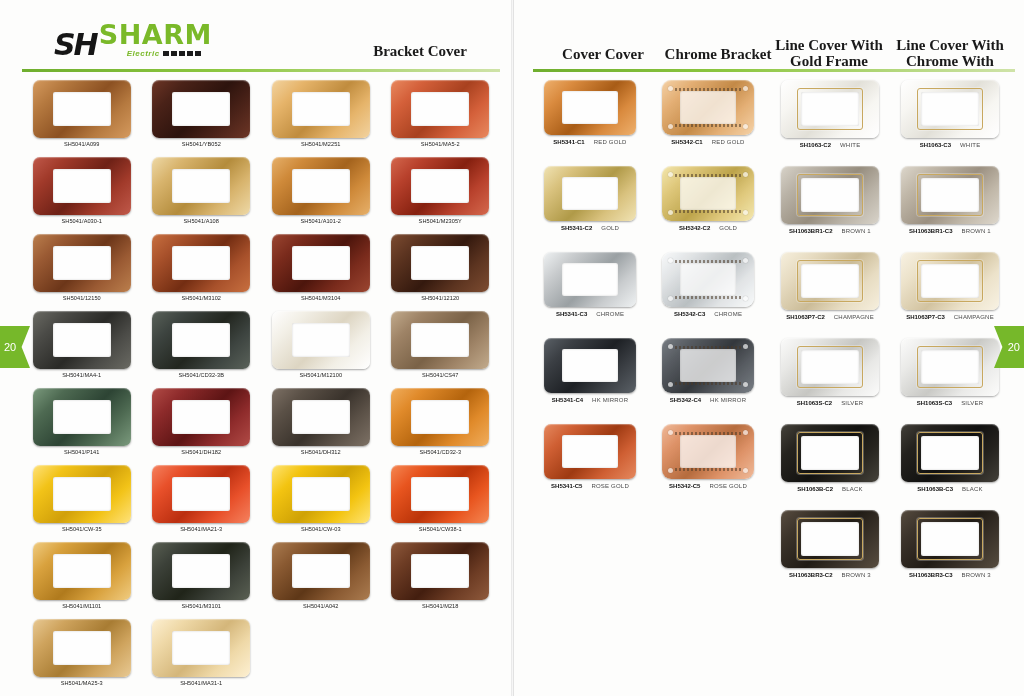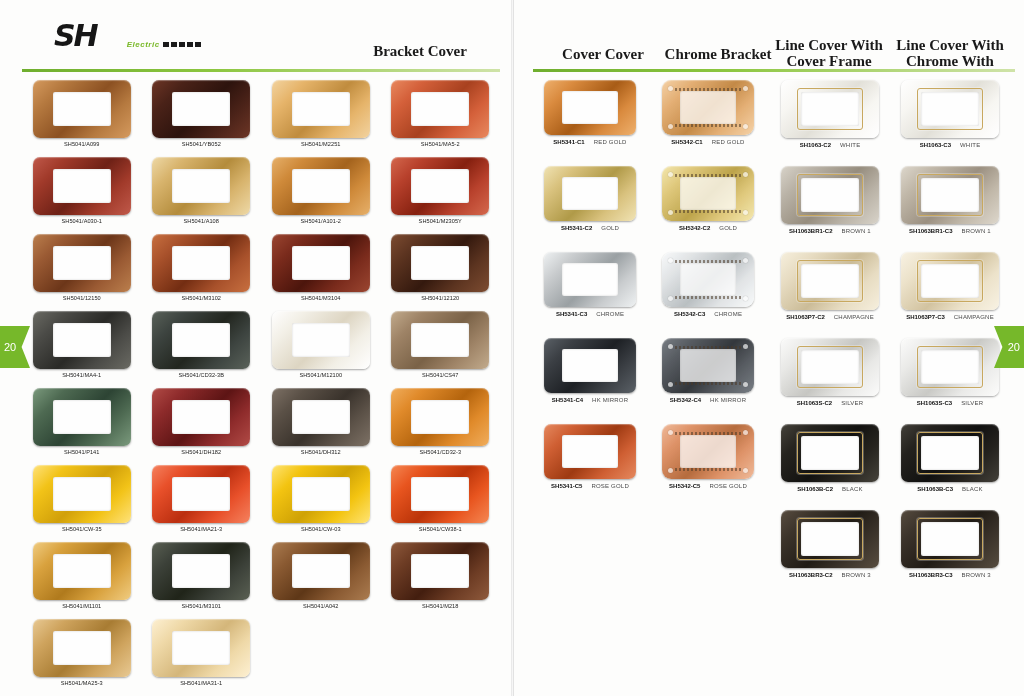--- a/index.html
+++ b/index.html
@@ -65,20 +65,21 @@
   .line-frame{position:absolute;border-radius:3px;}
 </style>
 </head>
 <body>
 
 <div class="page page-left">
 
   <div class="logo">
     <span class="logo-sh">SH</span>
     <span class="logo-right">
+      <span class="logo-sharm">SHARM</span>
       <span class="logo-sub">
         <span class="logo-elec">Electric</span>
         <span class="dots">
             <i></i>
             <i></i>
             <i></i>
             <i></i>
             <i></i>
           </span>
       </span>
@@ -278,21 +279,21 @@
   </div>
 </div>
 
 <div class="page page-right">
 
   <div class="sect-title" style="left:30px; top:47px; width:120px;">Cover Cover</div>
   <div class="sect-title" style="left:140px; top:47px; width:130px;">Chrome Bracket</div>
 
   <div class="sect-title" style="left:252px; top:38px; width:128px;">
     <div>Line Cover With</div>
-    <div>Cover Frame</div>
+    <div>Gold Frame</div>
   </div>
   <div class="sect-title" style="left:372px; top:38px; width:130px;">
     <div>Line Cover With</div>
     <div>Chrome With</div>
   </div>
 
   <div class="rule" style="left:20px; top:69px; width:482px;"></div>
 
   <div class="grid" id="grid-chrome-cover" style="left:22px; top:80px; width:110px; grid-template-columns:1fr; grid-auto-rows:86px;">
       <div class="cell">

